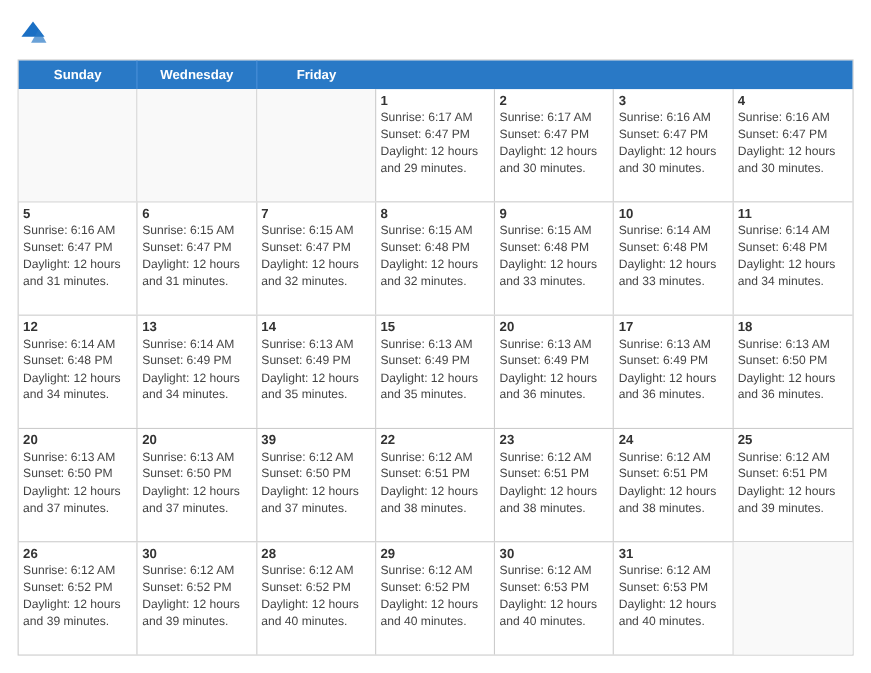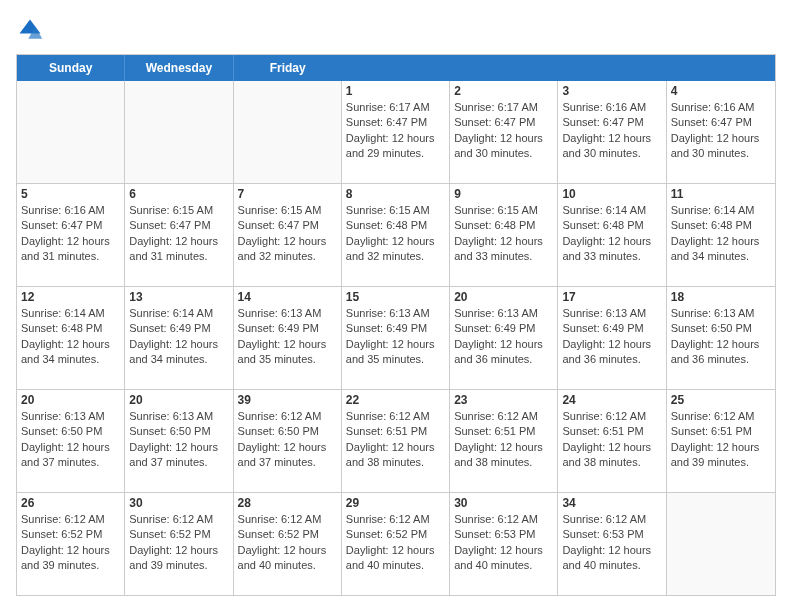--- a/index.html
+++ b/index.html
@@ -351,21 +351,21 @@
 and 40 minutes.</div>
           </div>
           <div class="cal-cell">
             <span class="day-num">30</span>
             <div class="cell-info" style="white-space: pre-line;">Sunrise: 6:12 AM
 Sunset: 6:53 PM
 Daylight: 12 hours
 and 40 minutes.</div>
           </div>
           <div class="cal-cell">
-            <span class="day-num">34</span>
+            <span class="day-num">31</span>
             <div class="cell-info" style="white-space: pre-line;">Sunrise: 6:12 AM
 Sunset: 6:53 PM
 Daylight: 12 hours
 and 40 minutes.</div>
           </div>
           <div class="cal-cell empty"></div>
         </div>
       </div>
   </div>
 </div>

